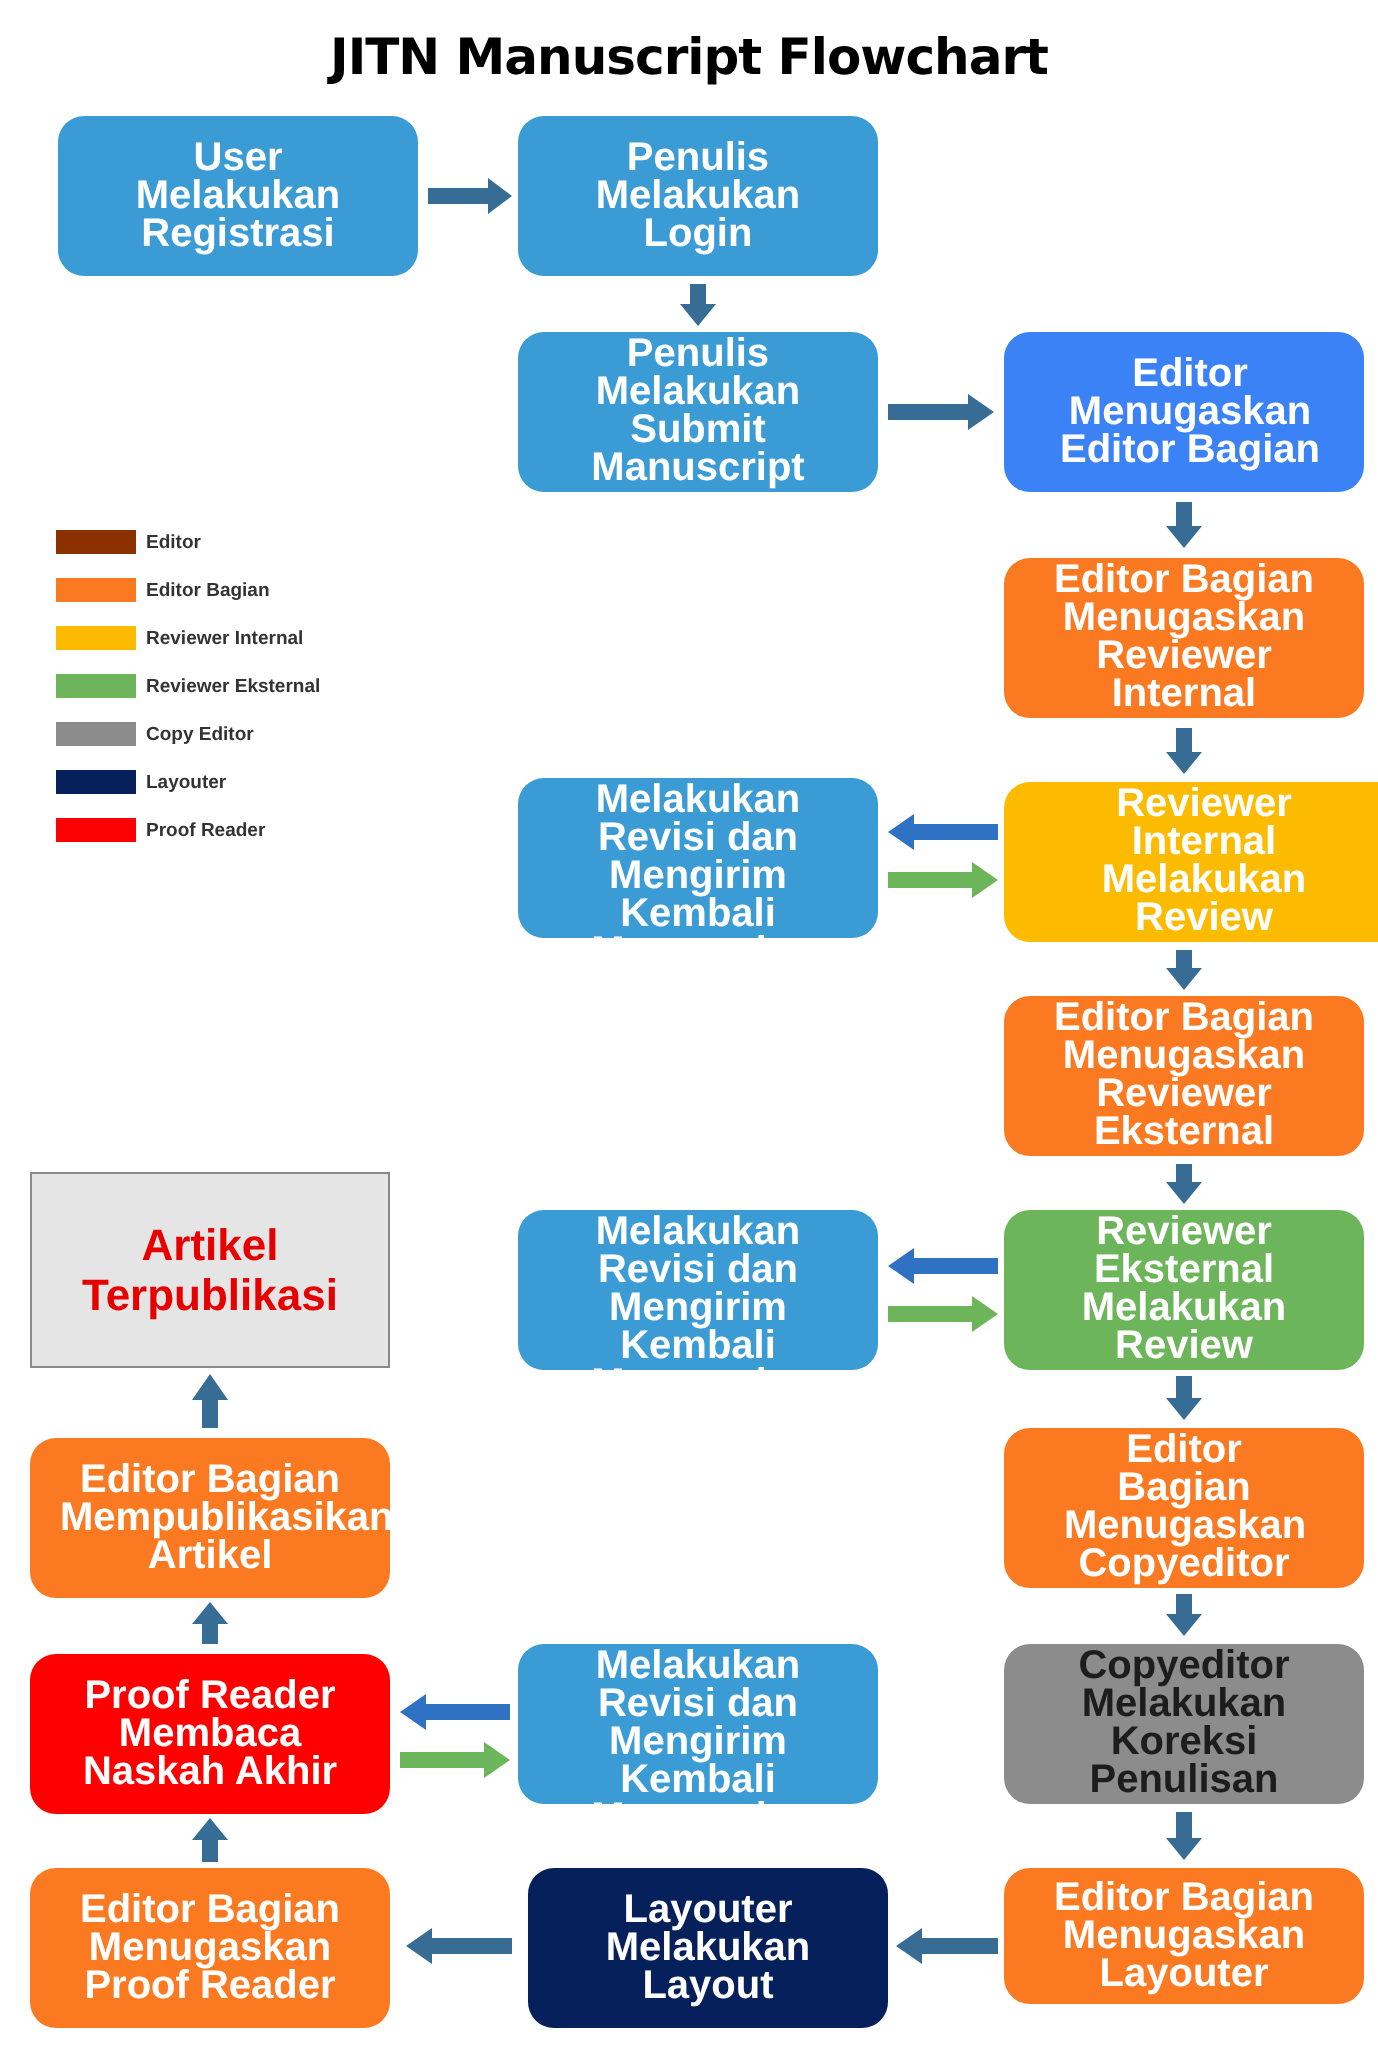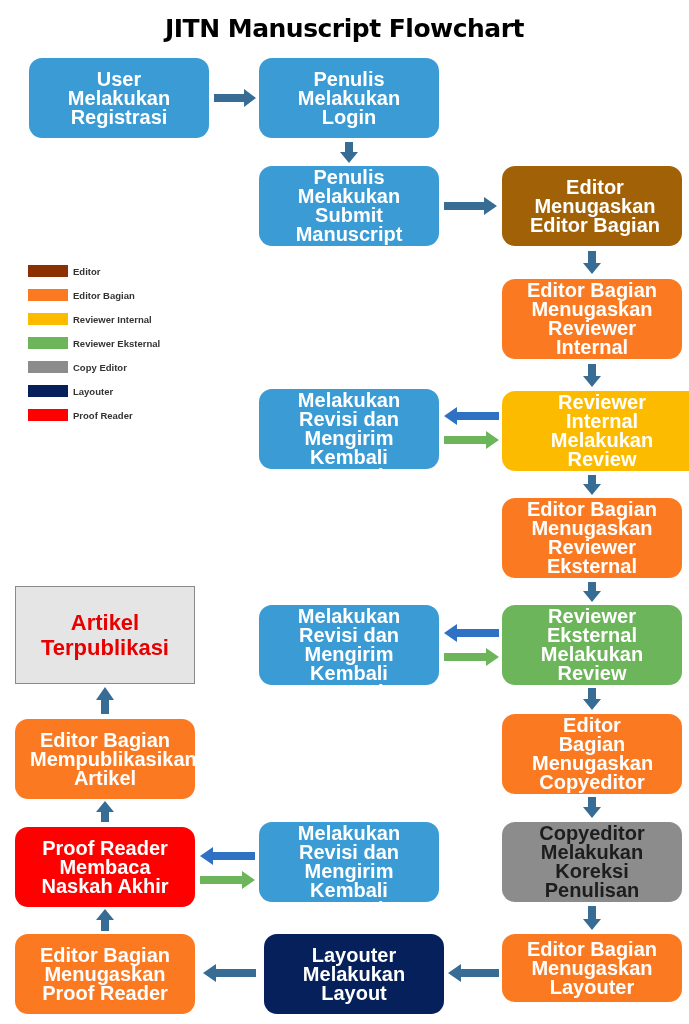--- a/index.html
+++ b/index.html
@@ -1,20 +1,20 @@
 <!DOCTYPE html>
 <html><head>
 <meta charset="utf-8">
 <style>
   html, body { margin:0; padding:0; background:#ffffff; }
   body { width:689px; height:1024px; position:relative; overflow:hidden; font-family:"Liberation Sans", sans-serif; }
   .title { position:absolute; left:0; top:14px; width:689px; text-align:center; font-family:"DejaVu Sans", sans-serif; font-weight:bold; font-size:25px; color:#000; letter-spacing:-0.5px; }
   .box { position:absolute; border-radius:13px; display:flex; align-items:center; justify-content:center; text-align:center; color:#fff; font-weight:bold; font-size:20px; line-height:19px; box-sizing:border-box; padding:0 6px; }
   .penulis { background:#3a9bd5; }
-  .editor { background:#a16207;padding-left:12px; }
+  .editor { background:#3b82f6;padding-left:12px; }
   .eb { background:#fb7a21; }
   .ri { background:#fdbb00; }
   .re { background:#6cb55a; }
   .ce { background:#8c8c8c; color:#1d1d1d; }
   .lay { background:#05205a; }
   .pr { background:#fe0000; }
   .final { position:absolute; left:15px; top:586px; width:178px; height:96px; border:1px solid #8a8a8a; background:#e5e5e5; display:flex; align-items:center; justify-content:center; text-align:center; color:#e60000; font-weight:bold; font-size:22px; line-height:25px; }
   .legend { position:absolute; left:28px; top:259px; }
   .legend-item { display:flex; align-items:center; height:24px; }
   .swatch { width:40px; height:12px; margin-right:5px; }

